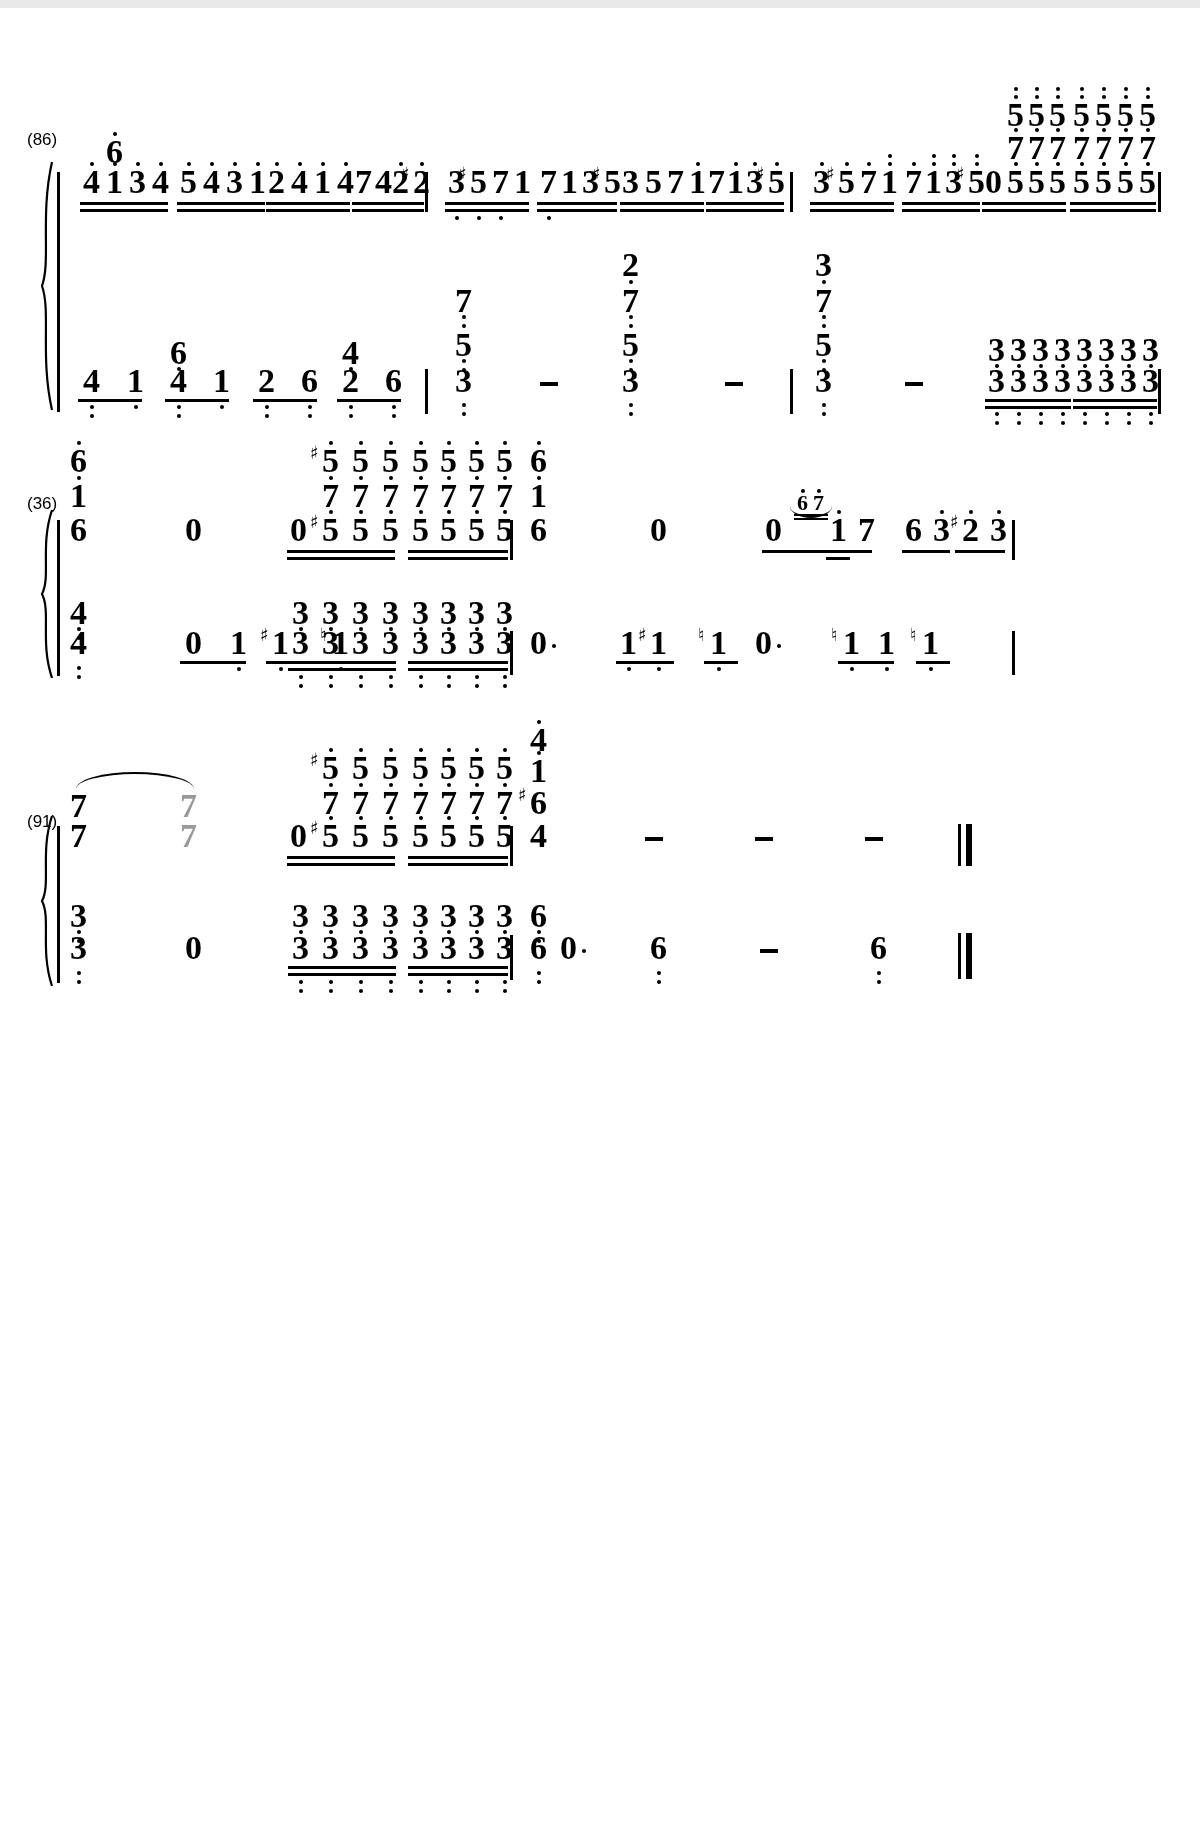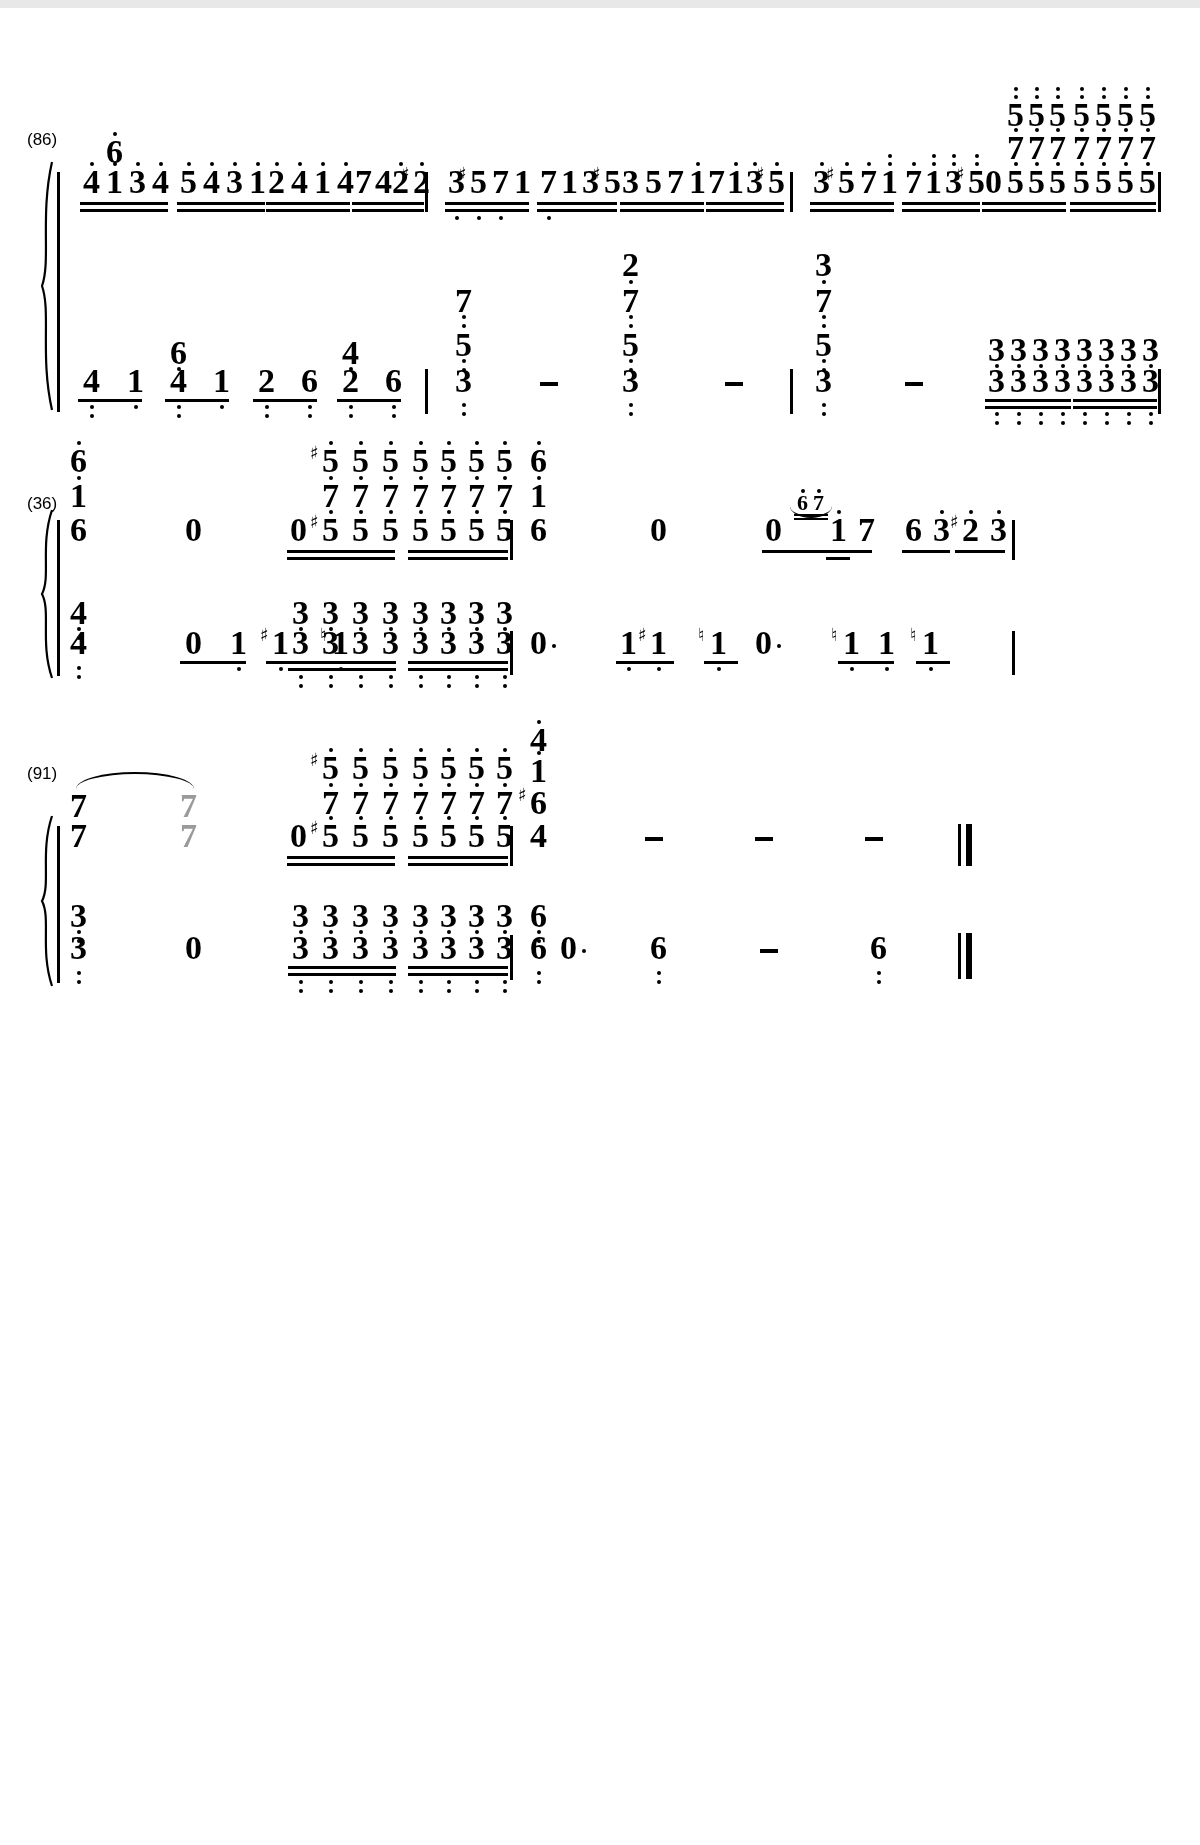--- a/index.html
+++ b/index.html
@@ -810,21 +810,21 @@
       <div class="dot" style="left: 6.5px; top: 41px;"></div>
     </div>
     <div class="beam" style="left: 838px; top: 653px; width: 56px; height: 3px;"></div>
     <div class="note" style="left: 922px; top: 618px;">
       <span class="acc">♮</span>
       <span class="num">1</span>
       <div class="dot" style="left: 6.5px; top: 41px;"></div>
     </div>
     <div class="beam" style="left: 916px; top: 653px; width: 34px; height: 3px;"></div>
     <div class="barline" style="left: 1012px; top: 623px; width: 3px; height: 44px;"></div>
-    <div class="mlabel" style="left: 27px; top: 756px;">(91)</div>
+    <div class="mlabel" style="left: 27px; top: 804px;">(91)</div>
     <svg width="22" height="174" class="brace" style="left: 36px; top: 806px;">
       <path d="M16 2 C4 38.28 15 69.60000000000001 6 87 C15 104.39999999999999 4 135.72 16 172" stroke="#000000" stroke-width="2.2" fill="none"></path>
     </svg>
     <div class="barline" style="left: 57px; top: 818px; width: 3px; height: 157px;"></div>
     <div class="arc arc-up" style="left: 76px; top: 764px; width: 118px; height: 15px;"></div>
     <div class="note" style="left: 70px; top: 781px;">
       <span class="num">7</span>
     </div>
     <div class="note" style="left: 70px; top: 811px;">
       <span class="num">7</span>

